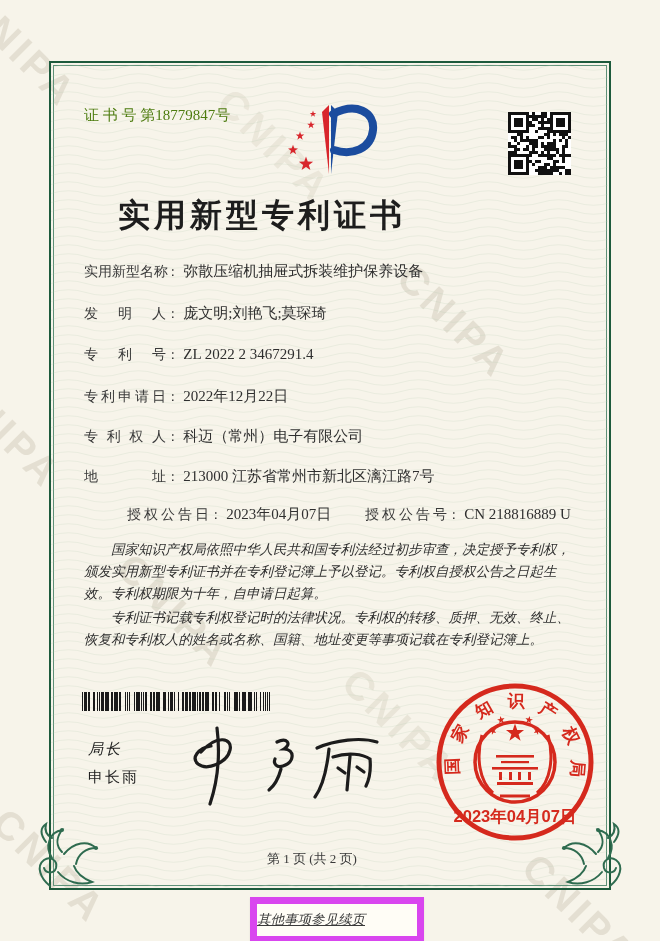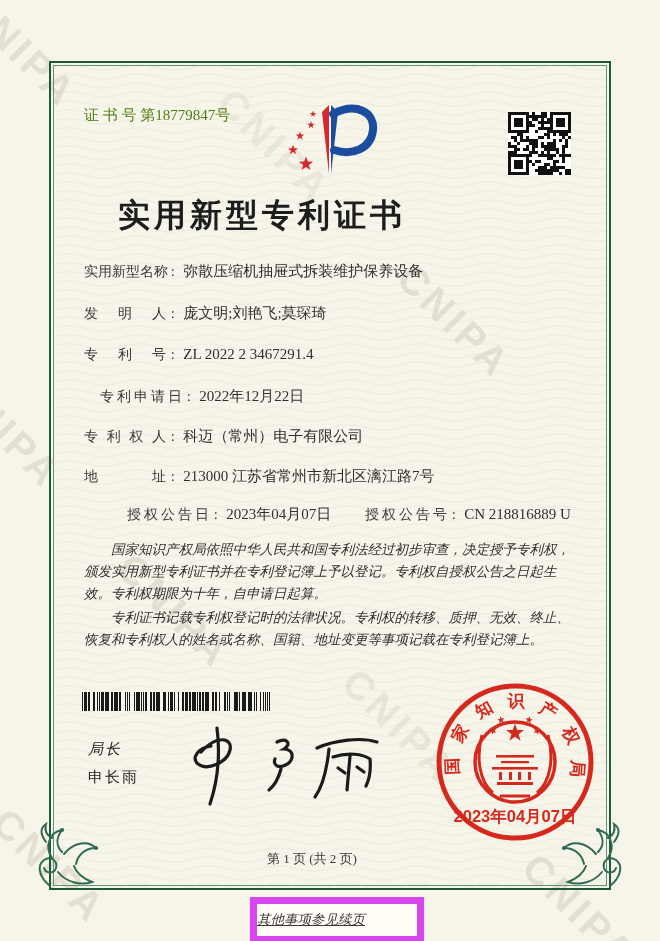--- a/index.html
+++ b/index.html
@@ -296,21 +296,21 @@
   <span class="fval">弥散压缩机抽屉式拆装维护保养设备</span>
 </div>
 <div class="frow" style="top:304px;">
   <span class="flabel">发明人</span><span class="fcolon">：</span>
   <span class="fval">庞文明;刘艳飞;莫琛琦</span>
 </div>
 <div class="frow" style="top:346px;">
   <span class="flabel">专利号</span><span class="fcolon">：</span>
   <span class="fval">ZL 2022 2 3467291.4</span>
 </div>
-<div class="frow" style="top:387px;margin-left:16px;">
+<div class="frow" style="top:387px;">
   <span class="flabel">专利申请日</span><span class="fcolon">：</span>
   <span class="fval">2022年12月22日</span>
 </div>
 <div class="frow" style="top:427px;">
   <span class="flabel">专利权人</span><span class="fcolon">：</span>
   <span class="fval">科迈（常州）电子有限公司</span>
 </div>
 <div class="frow" style="top:467px;">
   <span class="flabel">地址</span><span class="fcolon">：</span>
   <span class="fval">213000 江苏省常州市新北区漓江路7号</span>

